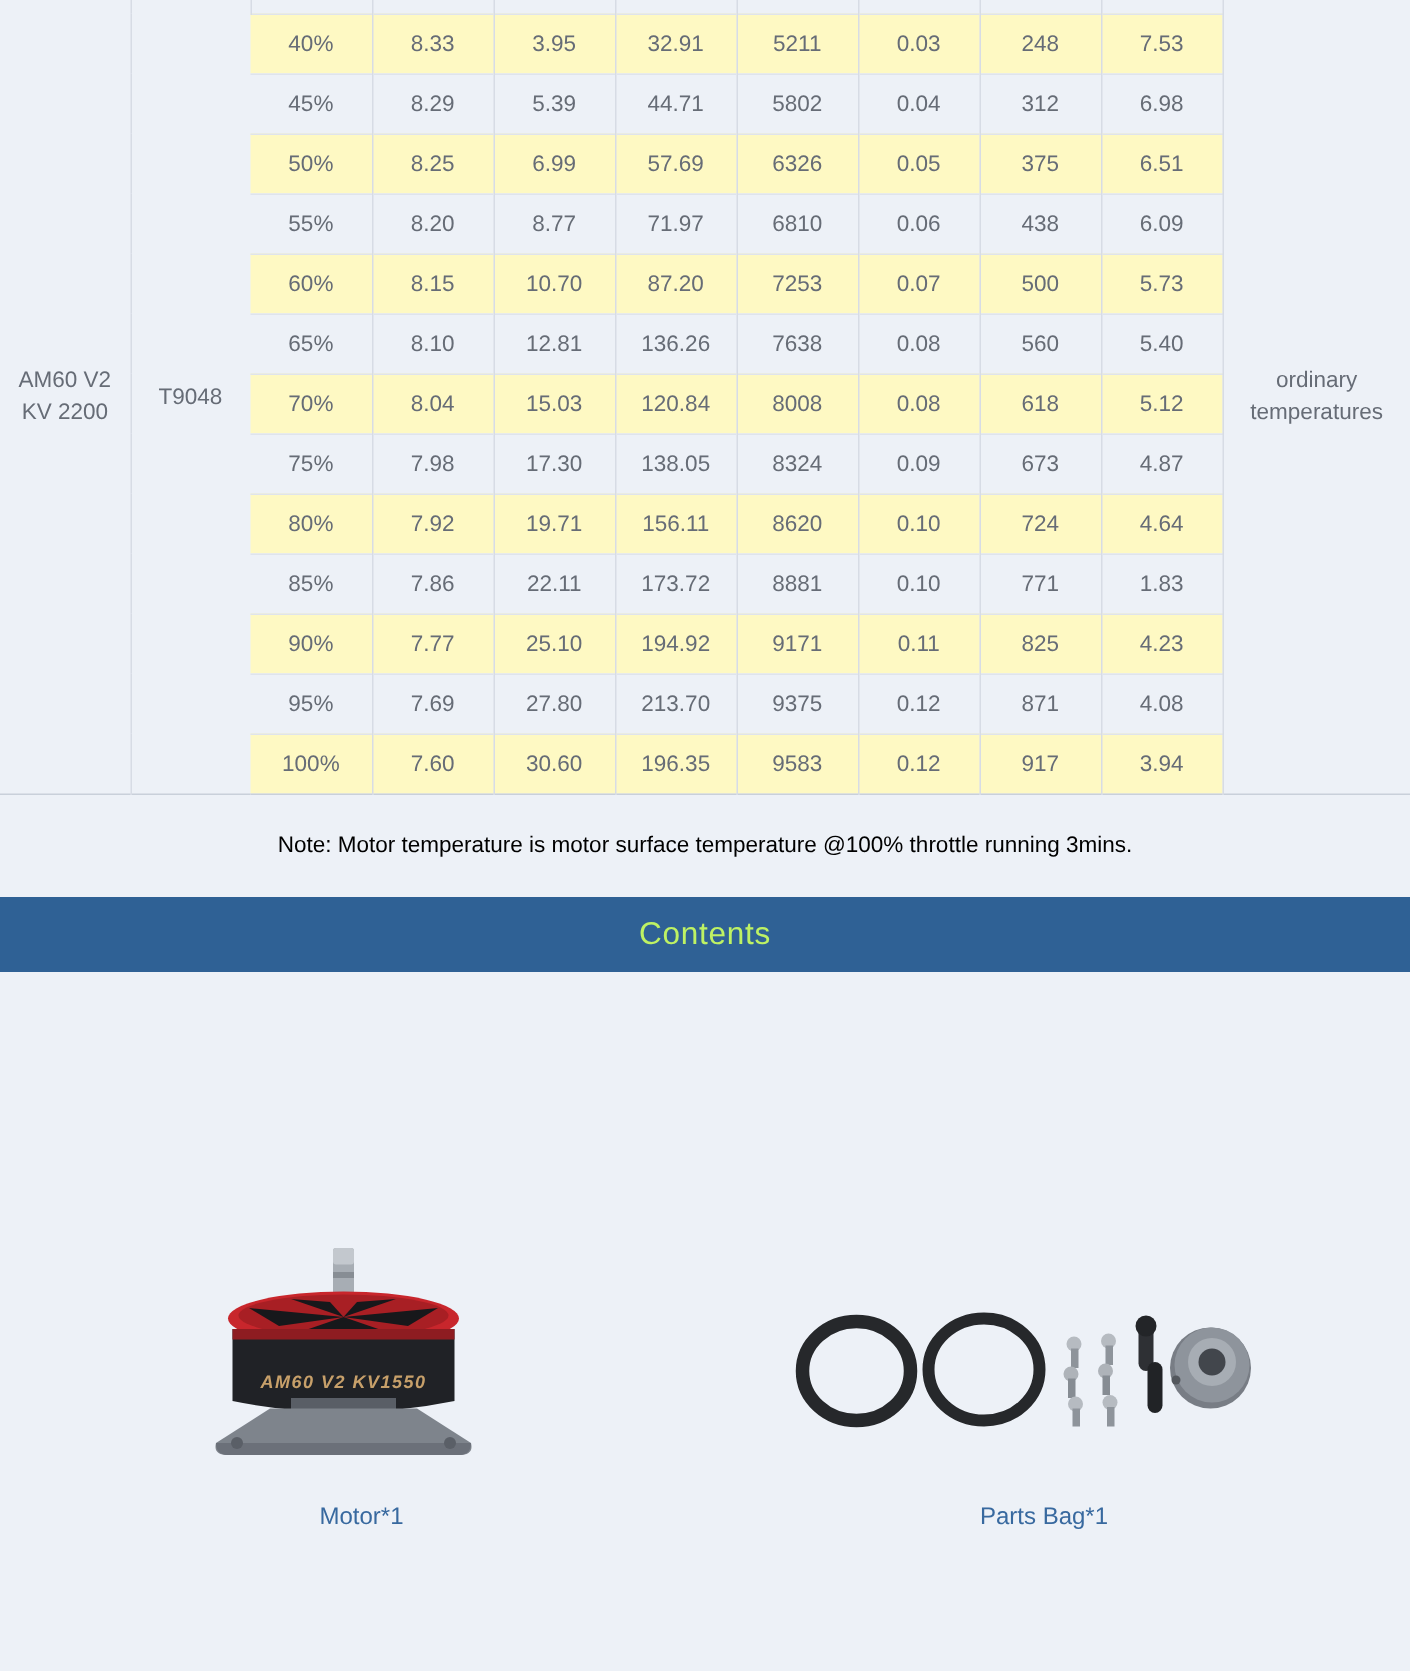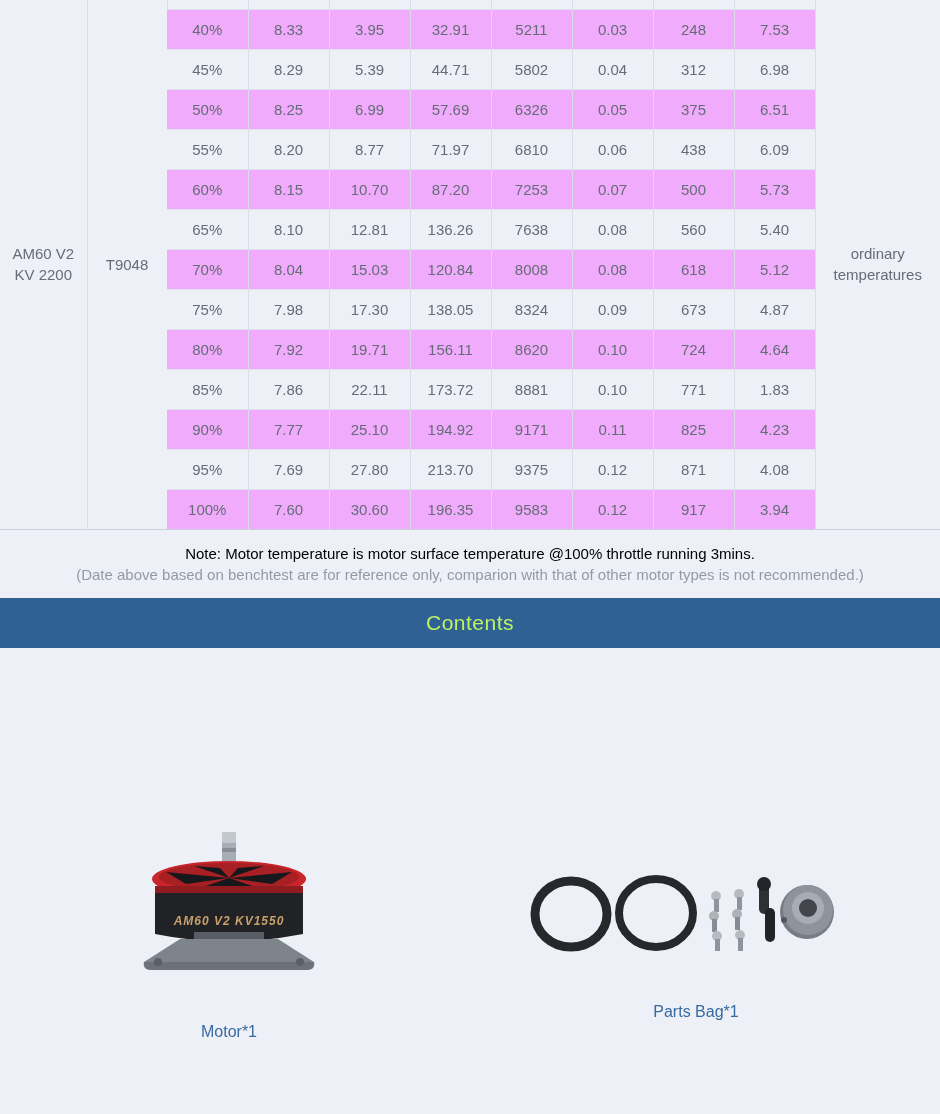--- a/index.html
+++ b/index.html
@@ -10,21 +10,21 @@
   
   .spec-table { width:940px; border-collapse:collapse; table-layout:fixed;
                 border-bottom:1px solid #c9d0da; }
   .spec-table td { border-left:1px solid #d7dce5; font-size:15px; color:#666c76;
                    text-align:center; vertical-align:middle; padding:0; }
   .spec-table td:first-child { border-left:none; }
   tr.sliver-row { height:9px; }
   tr.sliver-row td { border-top:none; }
   tr.data-row { height:40px; }
   .data-cell { border-top:1px solid #dfe4ec; }
-  tr.stripe-dark td.data-cell { background:#f0abfc; }
+  tr.stripe-dark td.data-cell { background:#fef9c3; }
   tr.stripe-light td.data-cell { background:#edf1f7; }
   .merged-cell { background:#edf1f7; }
   .motor-cell { color:#38699f; line-height:1.4; }
   .prop-cell  { color:#4f545c; }
   .temp-cell  { color:#4f545c; line-height:1.4; padding:0 14px; }
 
   
   .note-block { height:68px; display:flex; flex-direction:column; align-items:center;
                 justify-content:center; gap:4px; }
   .note-primary { color:#000000; font-size:15px; }
@@ -34,21 +34,21 @@
   .contents-banner { height:50px; background:#2f6195; display:flex; align-items:center;
                      justify-content:center; color:#bef264; font-size:21px; letter-spacing:.5px; }
 
   
   .contents-area { position:relative; height:467px;text-decoration:underline; }
   .figure { position:absolute; }
   .motor-figure { left:128px; top:176px; width:204px; height:152px; }
   .parts-figure { left:513px; top:208px; width:332px; height:112px; }
   .figure-label { position:absolute; width:204px; text-align:center; top:355px;
                   color:#38699f; font-size:16px; }
-  .motor-label { left:127px;margin-top:20px; }
+  .motor-label { left:139px; }
   .parts-label { left:594px; }
   svg { display:block; width:100%; height:100%; }
 </style>
 </head>
 <body>
 
 <div class="page">
 
   <table class="spec-table">
     <colgroup>
@@ -210,21 +210,20 @@
           <td class="data-cell">9583</td>
           <td class="data-cell">0.12</td>
           <td class="data-cell">917</td>
           <td class="data-cell">3.94</td>
         </tr>
       </tbody>
   </table>
 
   <div class="note-block">
     <div class="note-primary">Note: Motor temperature is motor surface temperature @100% throttle running 3mins.</div>
-    <div class="note-secondary">(Date above based on benchtest are for reference only, comparion with that of other motor types is not recommended.)</div>
   </div>
 
   <div class="contents-banner">
     <span>Contents</span>
   </div>
 
   <div class="contents-area">
 
     <div class="figure motor-figure">
       <svg viewBox="0 0 204 152">

